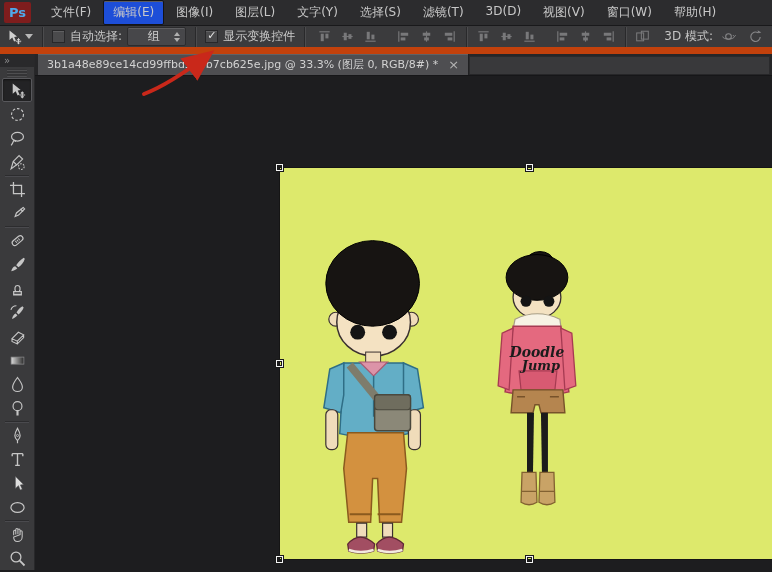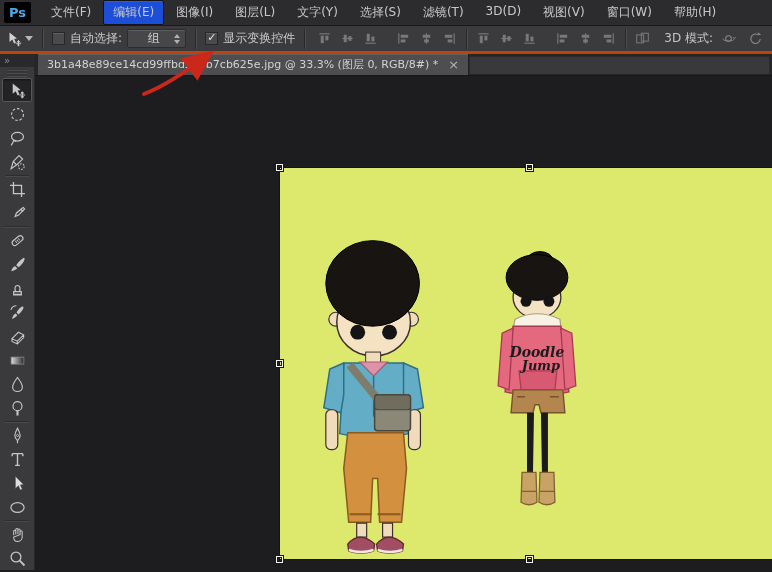--- a/index.html
+++ b/index.html
@@ -6,26 +6,26 @@
   html,body { margin:0; padding:0; }
   body {
     width:772px; height:572px; overflow:hidden; position:relative;
     background:#1d1d1f; color:#c8c8c8;
     font-family:"DejaVu Sans","Liberation Sans",sans-serif; font-size:12px;
     -webkit-user-select:none; user-select:none;
   }
   
   .menu-bar { height:26px; background:#2c2c2e; border-bottom:1px solid #19191b;
     display:flex; align-items:center; padding-left:4px; gap:2px; }
-  .ps-logo { width:27px; height:21px; background:#000000; color:#4fa8e8; font-weight:bold;
+  .ps-logo { width:27px; height:21px; background:#7f1d1d; color:#4fa8e8; font-weight:bold;
     font-size:13px; border-radius:2px; display:flex; align-items:center; justify-content:center; margin-right:8px; }
   .menu-item { padding:3px 9px; border:1px solid transparent; border-radius:2px; white-space:nowrap; }
   .menu-item.active { background:#1d4ed8; border-color:#141416; box-shadow:inset 0 1px 0 #5c5c60; }
   
-  .options-bar { height:28px; background:#3b3b3d; border-bottom:3px solid #c2410c;
+  .options-bar { height:28px; background:#3b3b3d; border-bottom:7px solid #c2410c;
     display:flex; align-items:center; padding:0 6px; gap:5px; overflow:hidden; white-space:nowrap; }
   .opt-sep { width:1px; height:20px; background:#29292b; box-shadow:1px 0 0 #4c4c4e; margin:0 4px; flex:none; }
   .tool-preset { display:flex; align-items:center; gap:3px; }
   .tool-preset svg { width:16px; height:16px; color:#d0d0d0; }
   .caret-down { width:0; height:0; border-left:4px solid transparent; border-right:4px solid transparent;
     border-top:5px solid #b8b8b8; }
   .checkbox { width:13px; height:13px; background:#4a4a4c; border:1px solid #272729;
     box-shadow:inset 0 1px 0 #606062; display:flex; align-items:center; justify-content:center;
     font-size:11px; line-height:11px; color:#e8e8e8; flex:none; }
   .checkbox .check { transform:translateY(-1px); }

